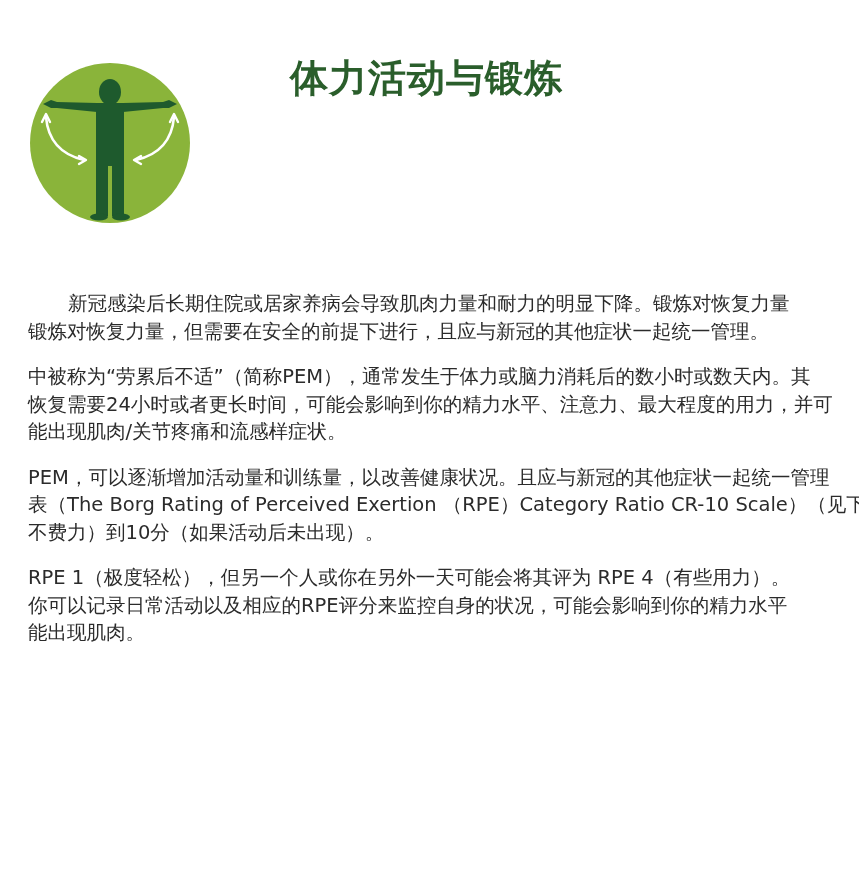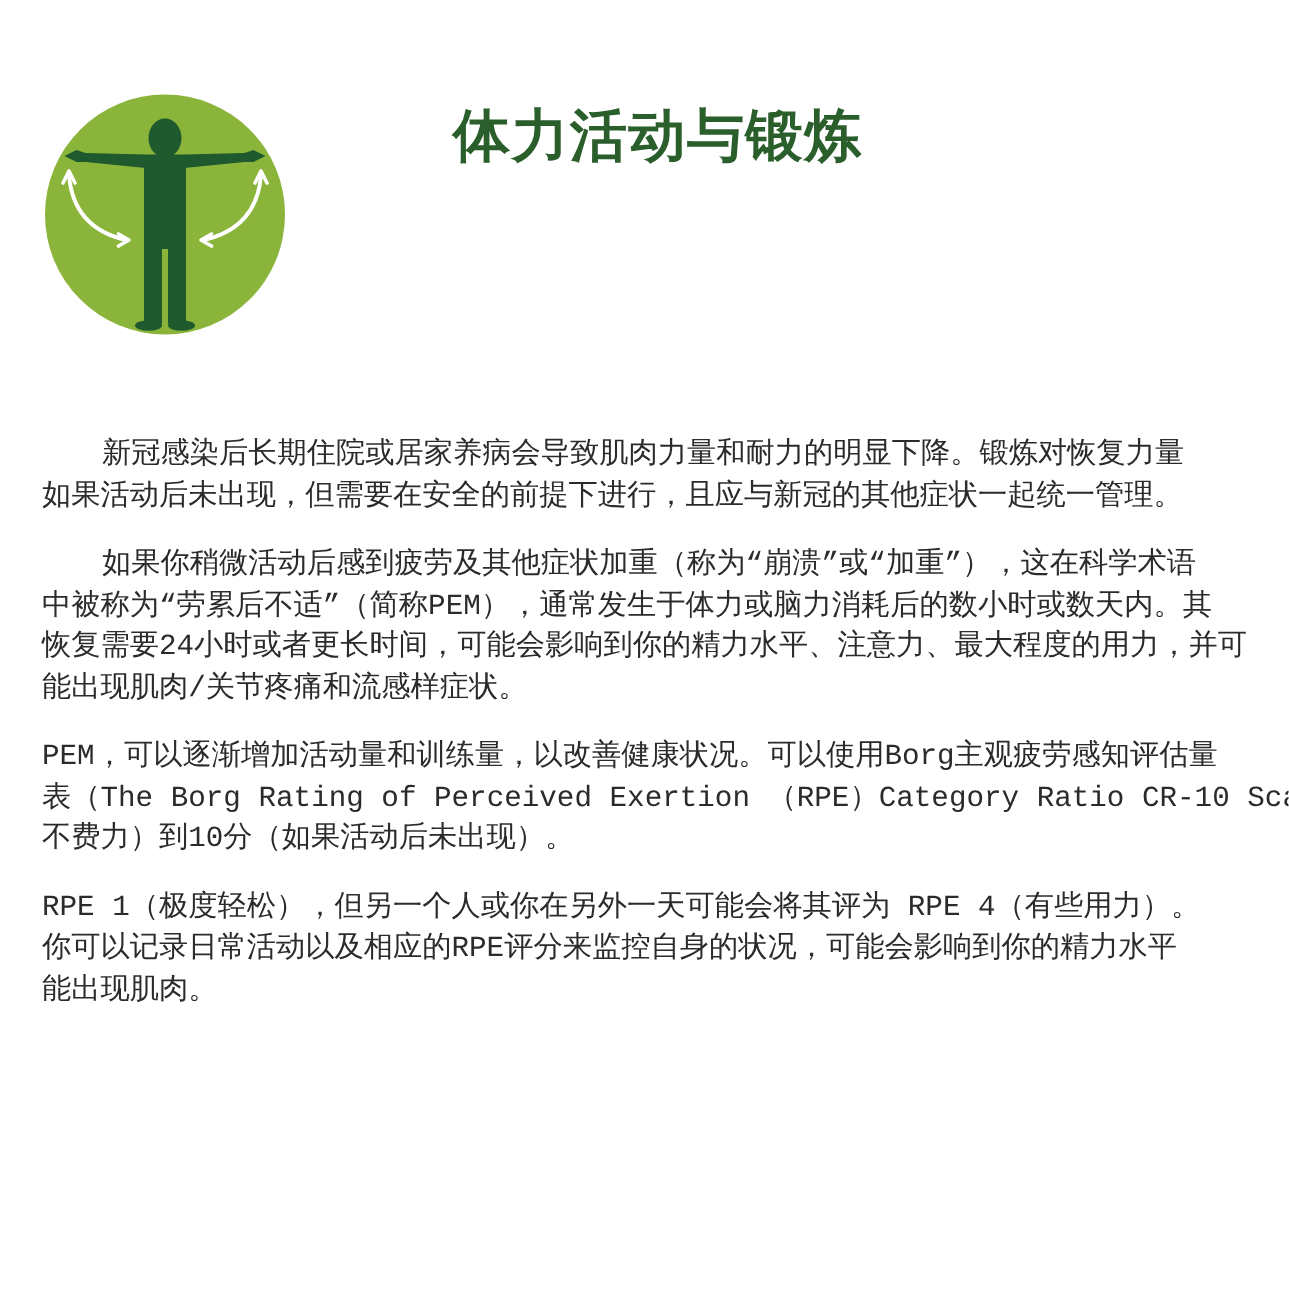--- a/index.html
+++ b/index.html
@@ -33,21 +33,20 @@
       font-weight: bold;
       color: #2a5e2b;
       letter-spacing: 1px;
       white-space: nowrap;
     }
     .content {
       position: absolute;
       left: 28px;
       top: 290px;
       width: 808px;
-      font-family: Liberation Mono, monospace;
     }
     .para {
       margin: 0 0 18px 0;
       font-size: 19.5px;
       line-height: 27.5px;
       text-indent: 2em;
       text-align: justify;
       color: #2b2b2b;
     }
     .para .line {
@@ -81,35 +80,34 @@
     <path d="M17 55 Q20 90 55 98" fill="none" stroke="#ffffff" stroke-width="2.6" stroke-linecap="round"></path>
     <path d="M13 60 L17 52 L21 60" fill="none" stroke="#ffffff" stroke-width="2.4" stroke-linecap="round" stroke-linejoin="round"></path>
     <path d="M50 94 L57 98 L50 102" fill="none" stroke="#ffffff" stroke-width="2.4" stroke-linecap="round" stroke-linejoin="round"></path>
 
     <path d="M145 55 Q142 90 107 98" fill="none" stroke="#ffffff" stroke-width="2.6" stroke-linecap="round"></path>
     <path d="M141 60 L145 52 L149 60" fill="none" stroke="#ffffff" stroke-width="2.4" stroke-linecap="round" stroke-linejoin="round"></path>
     <path d="M112 94 L105 98 L112 102" fill="none" stroke="#ffffff" stroke-width="2.4" stroke-linecap="round" stroke-linejoin="round"></path>
   </svg>
 </div>
 
-<h1 class="page-title" style="margin:12px;">体力活动与锻炼</h1>
+<h1 class="page-title" style="margin:0;">体力活动与锻炼</h1>
 
 <div class="content">
   <p class="para" style="text-indent:0;">
     <span class="line first">新冠感染后长期住院或居家养病会导致肌肉力量和耐力的明显下降。锻炼对恢复力量</span>
-    <span class="line">如果活动后未出现，但需要在安全的前提下进行，且应与新冠的其他症状一起统一管理。</span>
+    <span class="line">锻炼对恢复力量，但需要在安全的前提下进行，且应与新冠的其他症状一起统一管理。</span>
   </p>
   <p class="para" style="text-indent:0;">
-    <span class="line first">如果你稍微活动后感到疲劳及其他症状加重（称为“崩溃”或“加重”），这在科学术语</span>
     <span class="line">中被称为“劳累后不适”（简称PEM），通常发生于体力或脑力消耗后的数小时或数天内。其</span>
     <span class="line">恢复需要24小时或者更长时间，可能会影响到你的精力水平、注意力、最大程度的用力，并可</span>
     <span class="line">能出现肌肉/关节疼痛和流感样症状。</span>
   </p>
   <p class="para" style="text-indent:0;">
-    <span class="line">PEM，可以逐渐增加活动量和训练量，以改善健康状况。可以使用Borg主观疲劳感知评估量</span>
+    <span class="line">PEM，可以逐渐增加活动量和训练量，以改善健康状况。且应与新冠的其他症状一起统一管理</span>
     <span class="line">表（The Borg Rating of Perceived Exertion （RPE）Category Ratio CR-10 Scale）（见下页）</span>
     <span class="line">不费力）到10分（如果活动后未出现）。</span>
   </p>
   <p class="para" style="text-indent:0;">
     <span class="line">RPE 1（极度轻松），但另一个人或你在另外一天可能会将其评为 RPE 4（有些用力）。</span>
     <span class="line">你可以记录日常活动以及相应的RPE评分来监控自身的状况，可能会影响到你的精力水平</span>
     <span class="line">能出现肌肉。</span>
   </p>
 </div>
 

